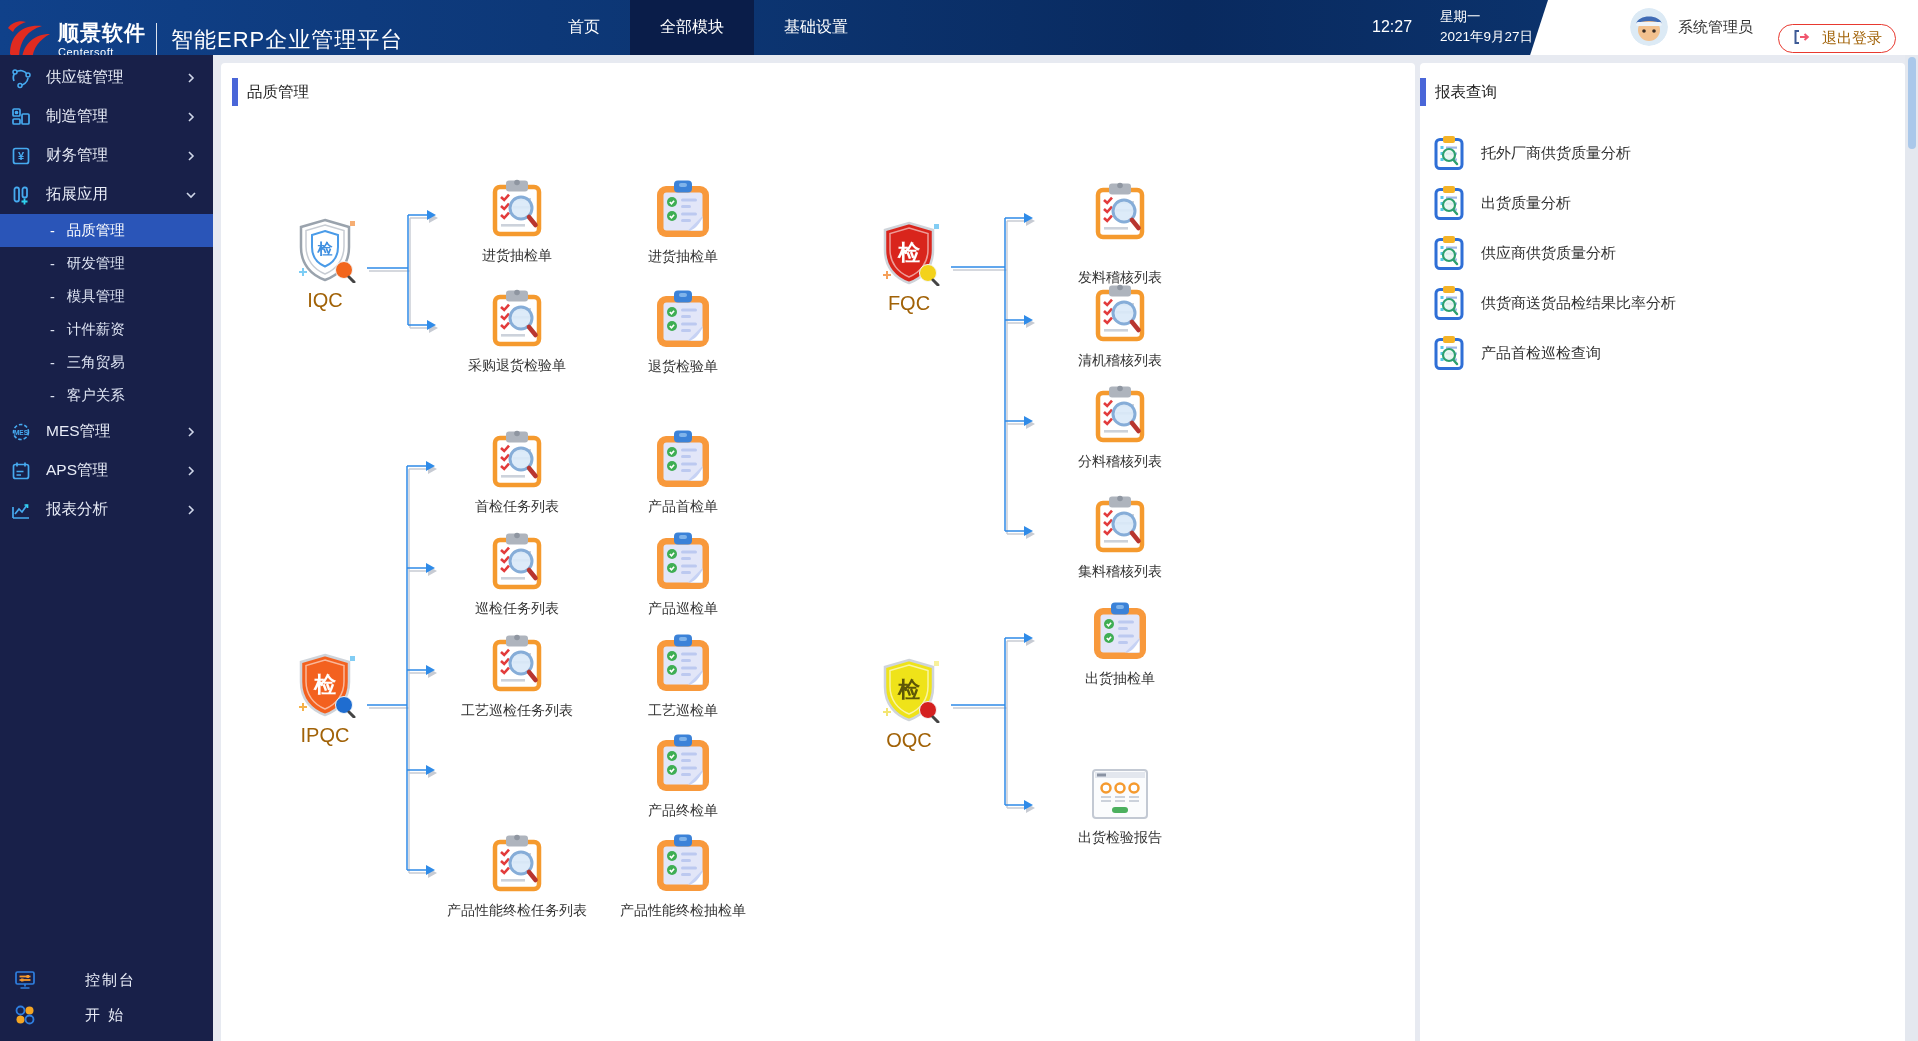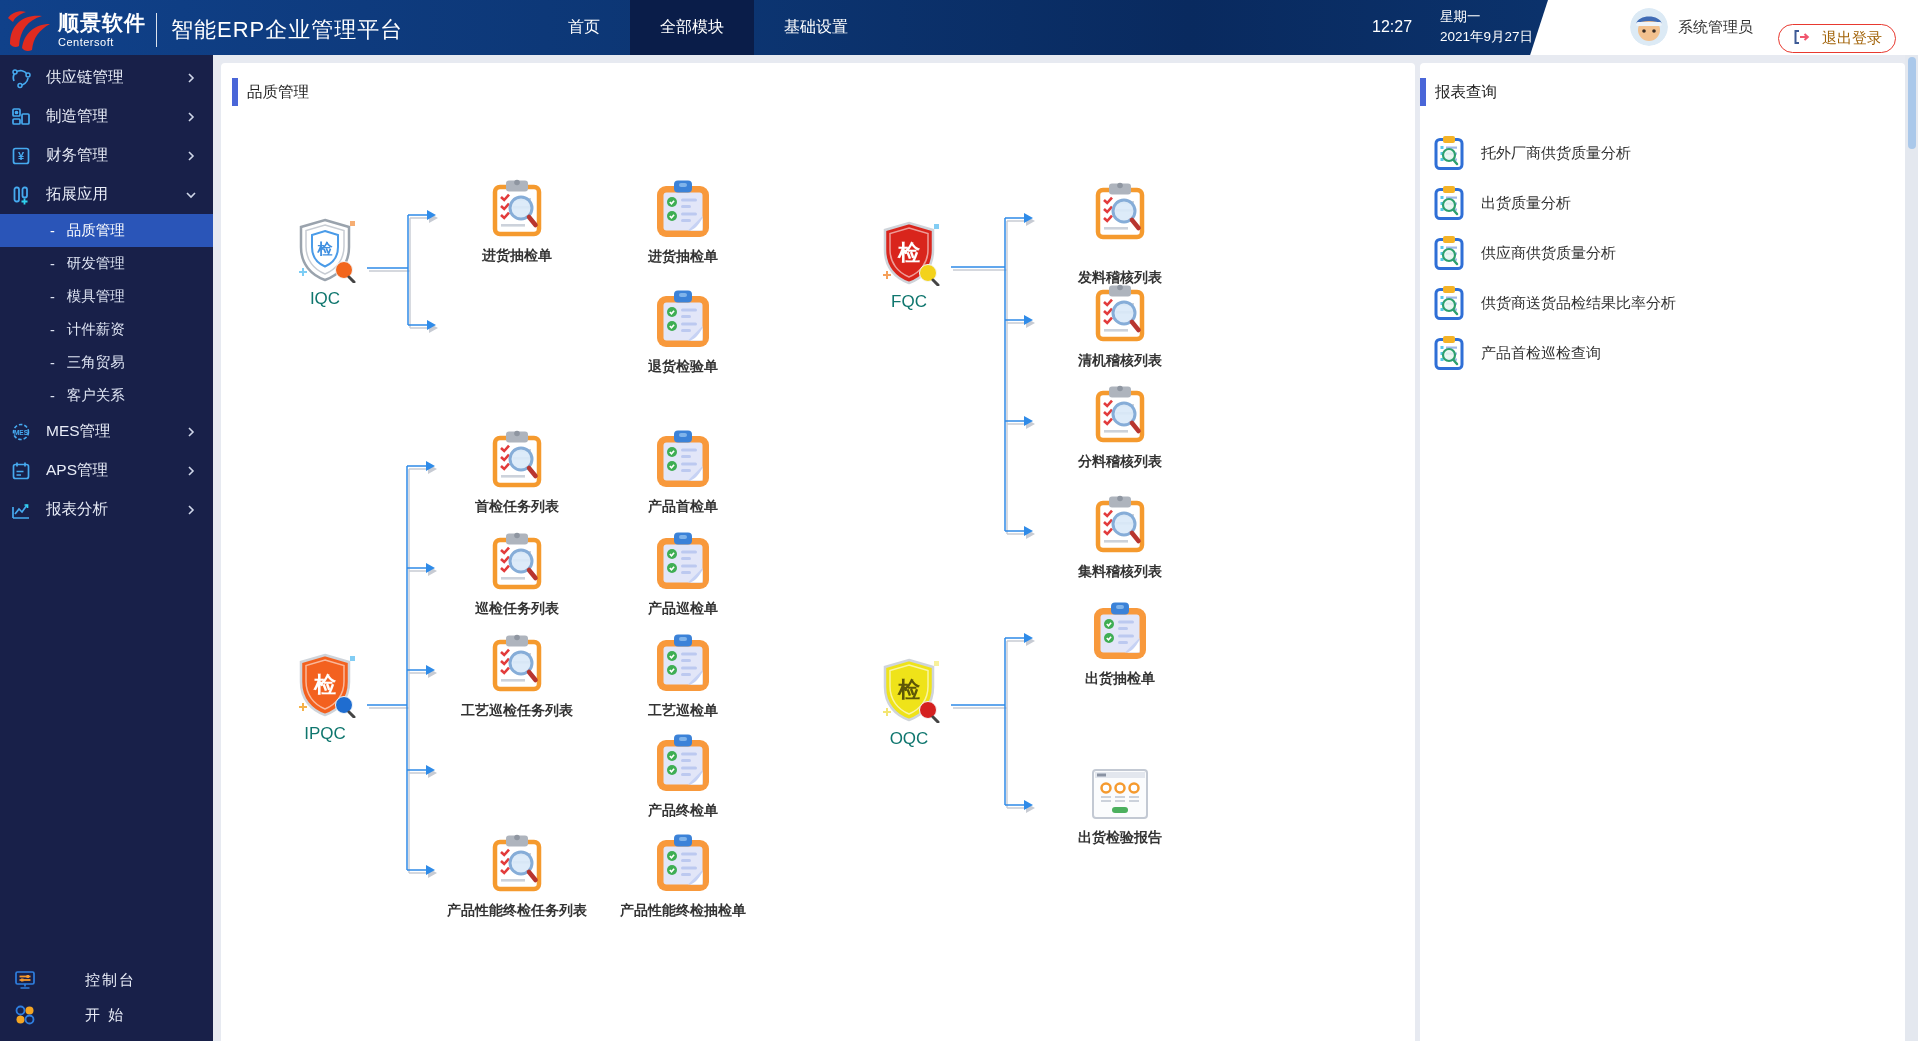--- a/index.html
+++ b/index.html
@@ -1,21 +1,21 @@
 <!DOCTYPE html>
 <html><head>
 <meta charset="utf-8">
 <style>
   html,body{margin:0;padding:0;background:#dfe3ea;}
   .app{position:relative;width:1918px;height:1041px;background:#e7eaf1;overflow:hidden;
        font-family:"Liberation Sans","DejaVu Sans",sans-serif;}
   
   .topbar{position:absolute;left:0;top:0;width:100%;height:55px;color:#fff;
           background:linear-gradient(90deg,#10418a 0%,#0c3572 38%,#092a5f 62%,#0d3a78 100%);}
-  .brand{position:absolute;left:6px;top:2px;height:55px;display:flex;align-items:center;}
+  .brand{position:absolute;left:6px;top:12px;height:55px;display:flex;align-items:center;}
   .brand-logo{width:48px;height:46px;display:flex;align-items:center;}
   .brand-text{margin-left:4px;line-height:1;}
   .brand-name{font-size:21px;font-weight:bold;letter-spacing:1px;}
   .brand-sub{font-size:11px;margin-top:4px;letter-spacing:.5px;}
   .brand-divider{width:1px;height:34px;background:rgba(255,255,255,.85);margin:0 14px 0 10px;}
   .app-title{font-size:22px;letter-spacing:1px;}
   .nav{position:absolute;left:538px;top:0;height:55px;display:flex;text-align:center;}
   .nav-item{display:flex;align-items:center;padding:0 30px;font-size:16px;cursor:pointer;}
   .nav-item.active{background:#0a1d49;}
   .clock-time{position:absolute;left:1372px;top:18px;font-size:16px;}
@@ -48,25 +48,25 @@
   .title-bar{width:6px;height:28px;background:#4a66d8;flex:0 0 auto;}
   .panel-title{margin-left:9px;font-size:15.5px;color:#222;}
   .report-list{margin-top:22px;}
   .report-item{height:50px;display:flex;align-items:center;padding-left:13px;cursor:pointer;}
   .report-ic{width:34px;display:flex;align-items:center;}
   .report-label{margin-left:14px;font-size:15px;color:#333;}
   
   .flow-layer{position:absolute;left:0;top:0;width:1918px;height:1041px;pointer-events:none;}
   .connectors{position:absolute;left:0;top:0;}
   .flow-node{position:absolute;width:200px;display:flex;flex-direction:column;align-items:center;
-             pointer-events:auto;cursor:pointer;text-align:center;font-weight:bold;}
+             pointer-events:auto;cursor:pointer;text-align:center;}
   .node-label{margin-top:5px;font-size:14px;color:#333;line-height:17px;}
   .flow-shield{position:absolute;width:160px;display:flex;flex-direction:column;align-items:center;
                pointer-events:auto;text-align:center;}
-  .shield-label{margin-top:2px;font-size:17px;color:#0f766e;}
+  .shield-label{margin-top:2px;font-size:20px;color:#a16207;}
   
   .scroll-track{position:absolute;right:0;top:55px;bottom:0;width:13px;background:#e4e8ef;cursor:pointer;}
   .scroll-thumb{position:absolute;left:2.5px;top:2px;width:8px;height:92px;border-radius:4px;background:#aac8ea;cursor:pointer;}
 </style>
 </head>
 <body>
 
 <div class="app">
 
   <div class="topbar">
@@ -431,20 +431,34 @@
             <circle cx="27" cy="4.5" r="2.8" fill="#8f96a1"></circle>
             <path d="M11 19 l3.2 3 l4.8-5.4 M11 28 l3.2 3 l4.8-5.4 M11 37 l3.2 3 l4.8-5.4" stroke="#e23b3b" stroke-width="2.6" fill="none"></path>
             <rect x="23" y="20" width="18" height="2.6" fill="#ccd2db"></rect>
             <rect x="23" y="28" width="18" height="2.6" fill="#ccd2db"></rect>
             <rect x="11" y="46" width="24" height="2.6" fill="#ccd2db"></rect>
             <circle cx="31" cy="30" r="11" fill="#d9e9f8" fill-opacity=".9" stroke="#86add8" stroke-width="3"></circle>
             <line x1="39" y1="39" x2="45.5" y2="47" stroke="#b8352f" stroke-width="4.5" stroke-linecap="round"></line>
           </svg></span>
         <div class="node-label">进货抽检单</div>
       </div>
+      <div class="flow-node" style="left: 417px; top: 288px;">
+        <span class="node-ic"><svg width="54" height="60" viewBox="0 0 54 60">
+            <rect x="5" y="9" width="44" height="47" rx="5" fill="#fff" stroke="#f59a2e" stroke-width="4.5"></rect>
+            <rect x="16" y="2.5" width="22" height="11" rx="3" fill="#aeb4bd"></rect>
+            <circle cx="27" cy="4.5" r="2.8" fill="#8f96a1"></circle>
+            <path d="M11 19 l3.2 3 l4.8-5.4 M11 28 l3.2 3 l4.8-5.4 M11 37 l3.2 3 l4.8-5.4" stroke="#e23b3b" stroke-width="2.6" fill="none"></path>
+            <rect x="23" y="20" width="18" height="2.6" fill="#ccd2db"></rect>
+            <rect x="23" y="28" width="18" height="2.6" fill="#ccd2db"></rect>
+            <rect x="11" y="46" width="24" height="2.6" fill="#ccd2db"></rect>
+            <circle cx="31" cy="30" r="11" fill="#d9e9f8" fill-opacity=".9" stroke="#86add8" stroke-width="3"></circle>
+            <line x1="39" y1="39" x2="45.5" y2="47" stroke="#b8352f" stroke-width="4.5" stroke-linecap="round"></line>
+          </svg></span>
+        <div class="node-label">采购退货检验单</div>
+      </div>
       <div class="flow-node" style="left: 583px; top: 179px;">
         <span class="node-ic"><svg width="56" height="60" viewBox="0 0 56 60">
             <rect x="2" y="7" width="52" height="51" rx="9" fill="#f8993c"></rect>
             <rect x="8.5" y="13.5" width="39" height="38" rx="3" fill="#e2e6f8"></rect>
             <path d="M33 51.5 H47.5 V37 Z" fill="#c6d2f4"></path>
             <path d="M35 51.5 H47.5 V39 C43 47 39 50.5 35 51.5 Z" fill="#fff"></path>
             <rect x="19" y="1.5" width="18" height="12" rx="4" fill="#3b82d8"></rect>
             <rect x="24" y="4" width="8" height="4" rx="2" fill="#7fb3ea"></rect>
             <circle cx="17" cy="23" r="5" fill="#3fae54"></circle>
             <path d="M14.8 23 l1.7 1.8 l2.6-3" stroke="#fff" stroke-width="1.6" fill="none"></path>

